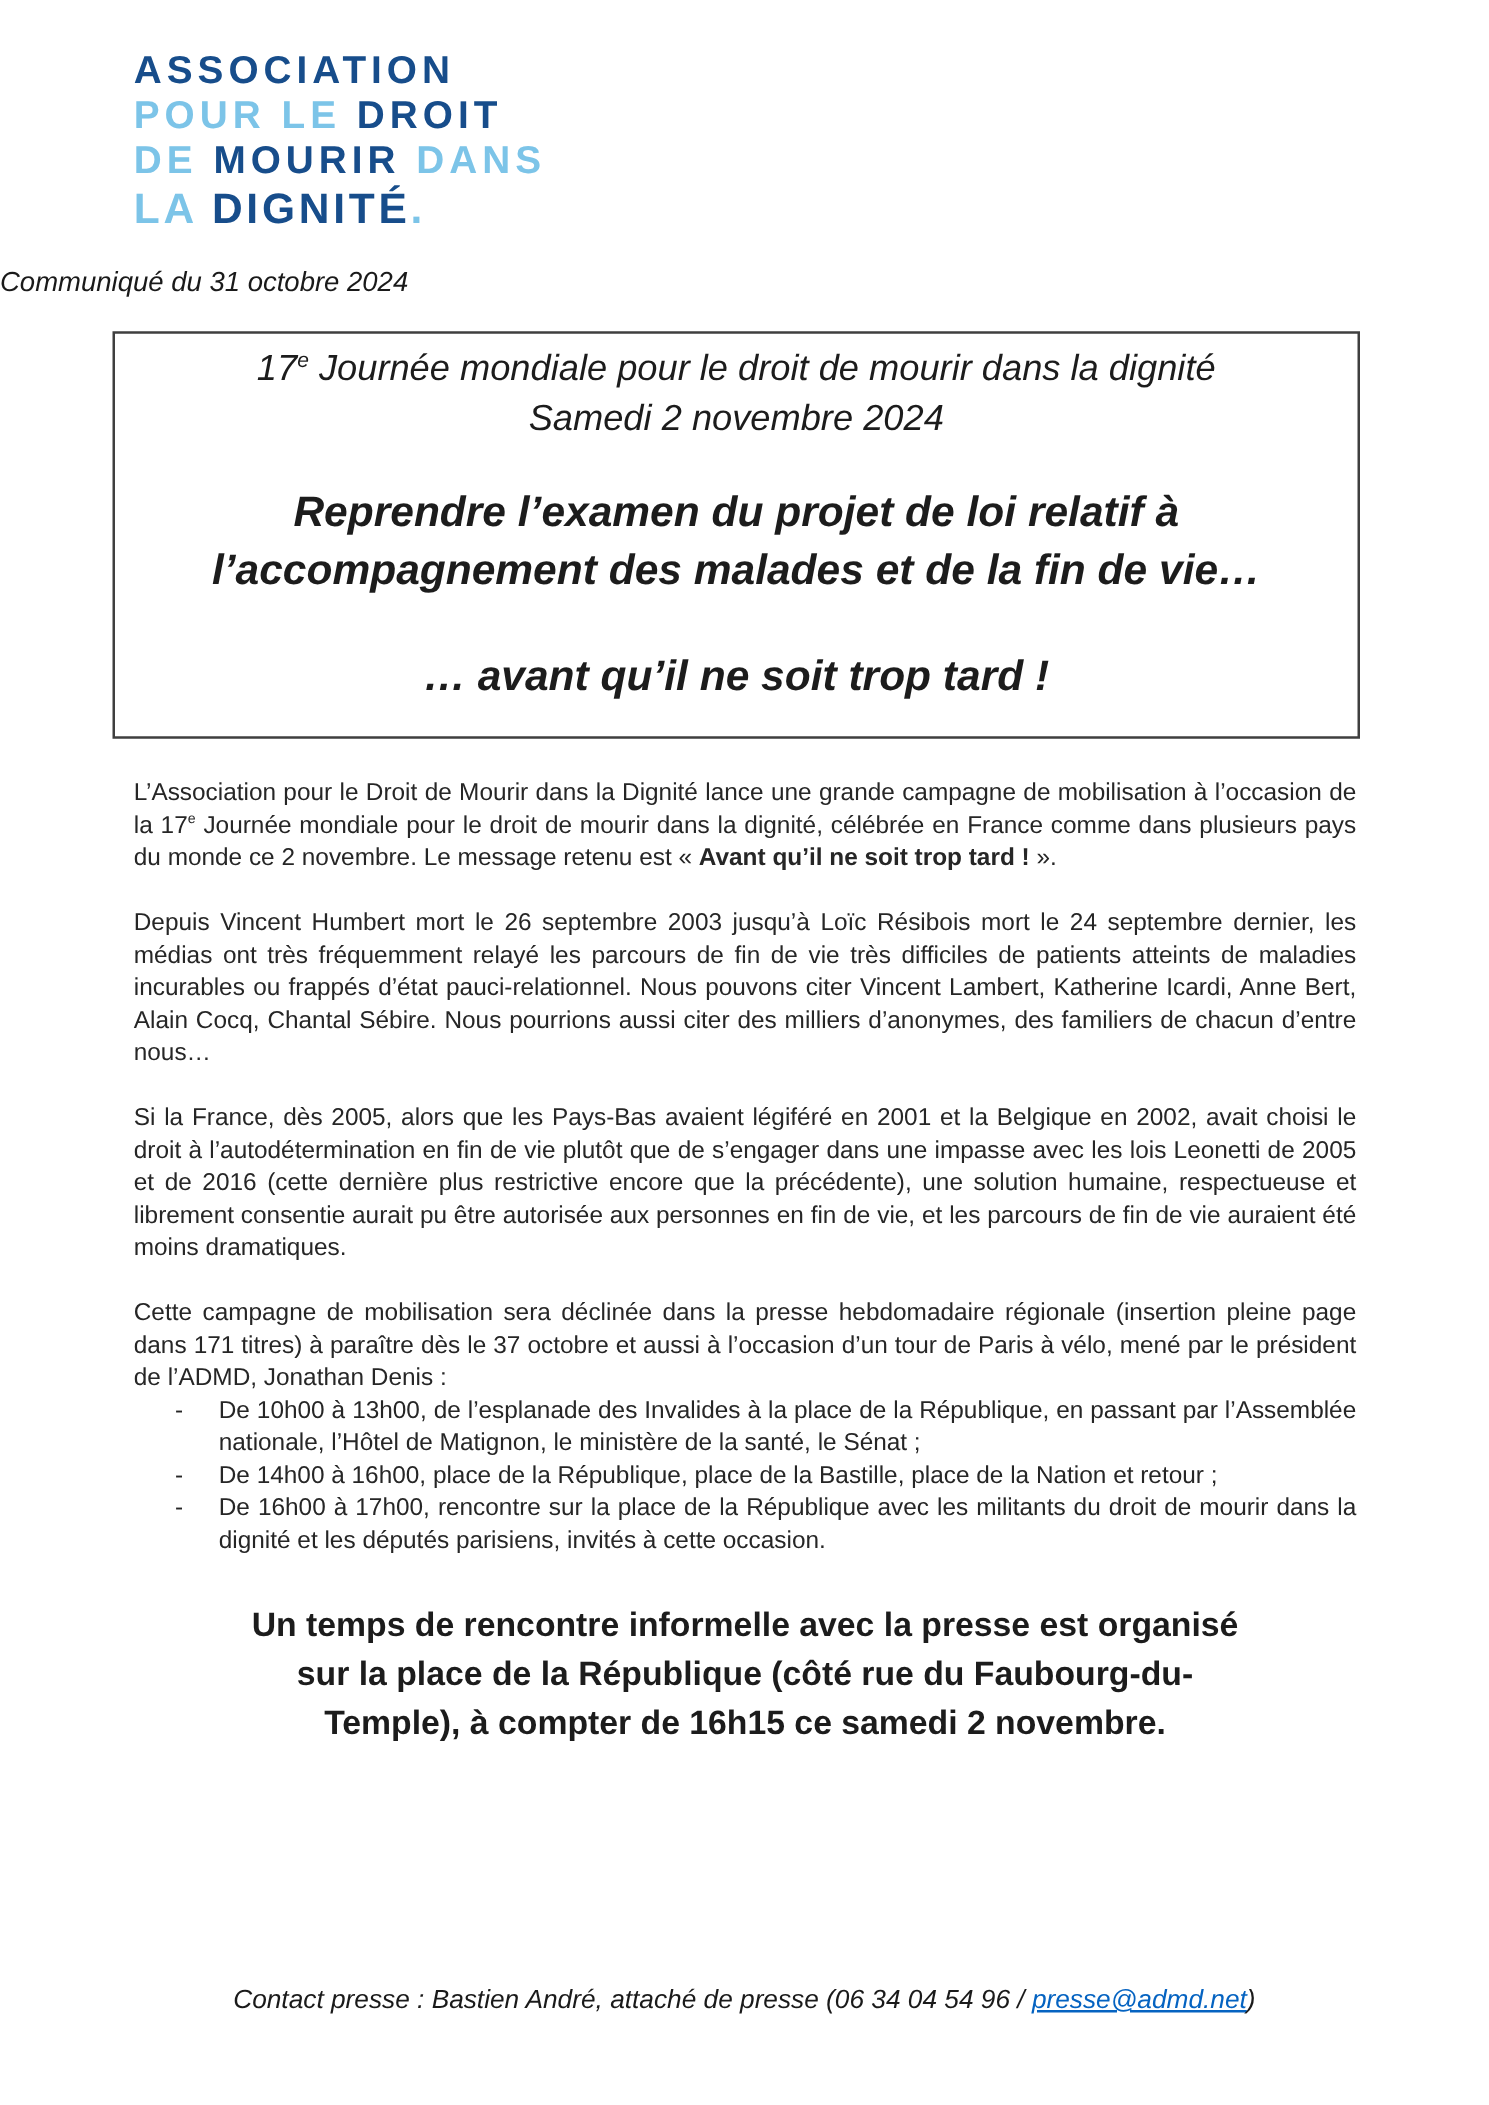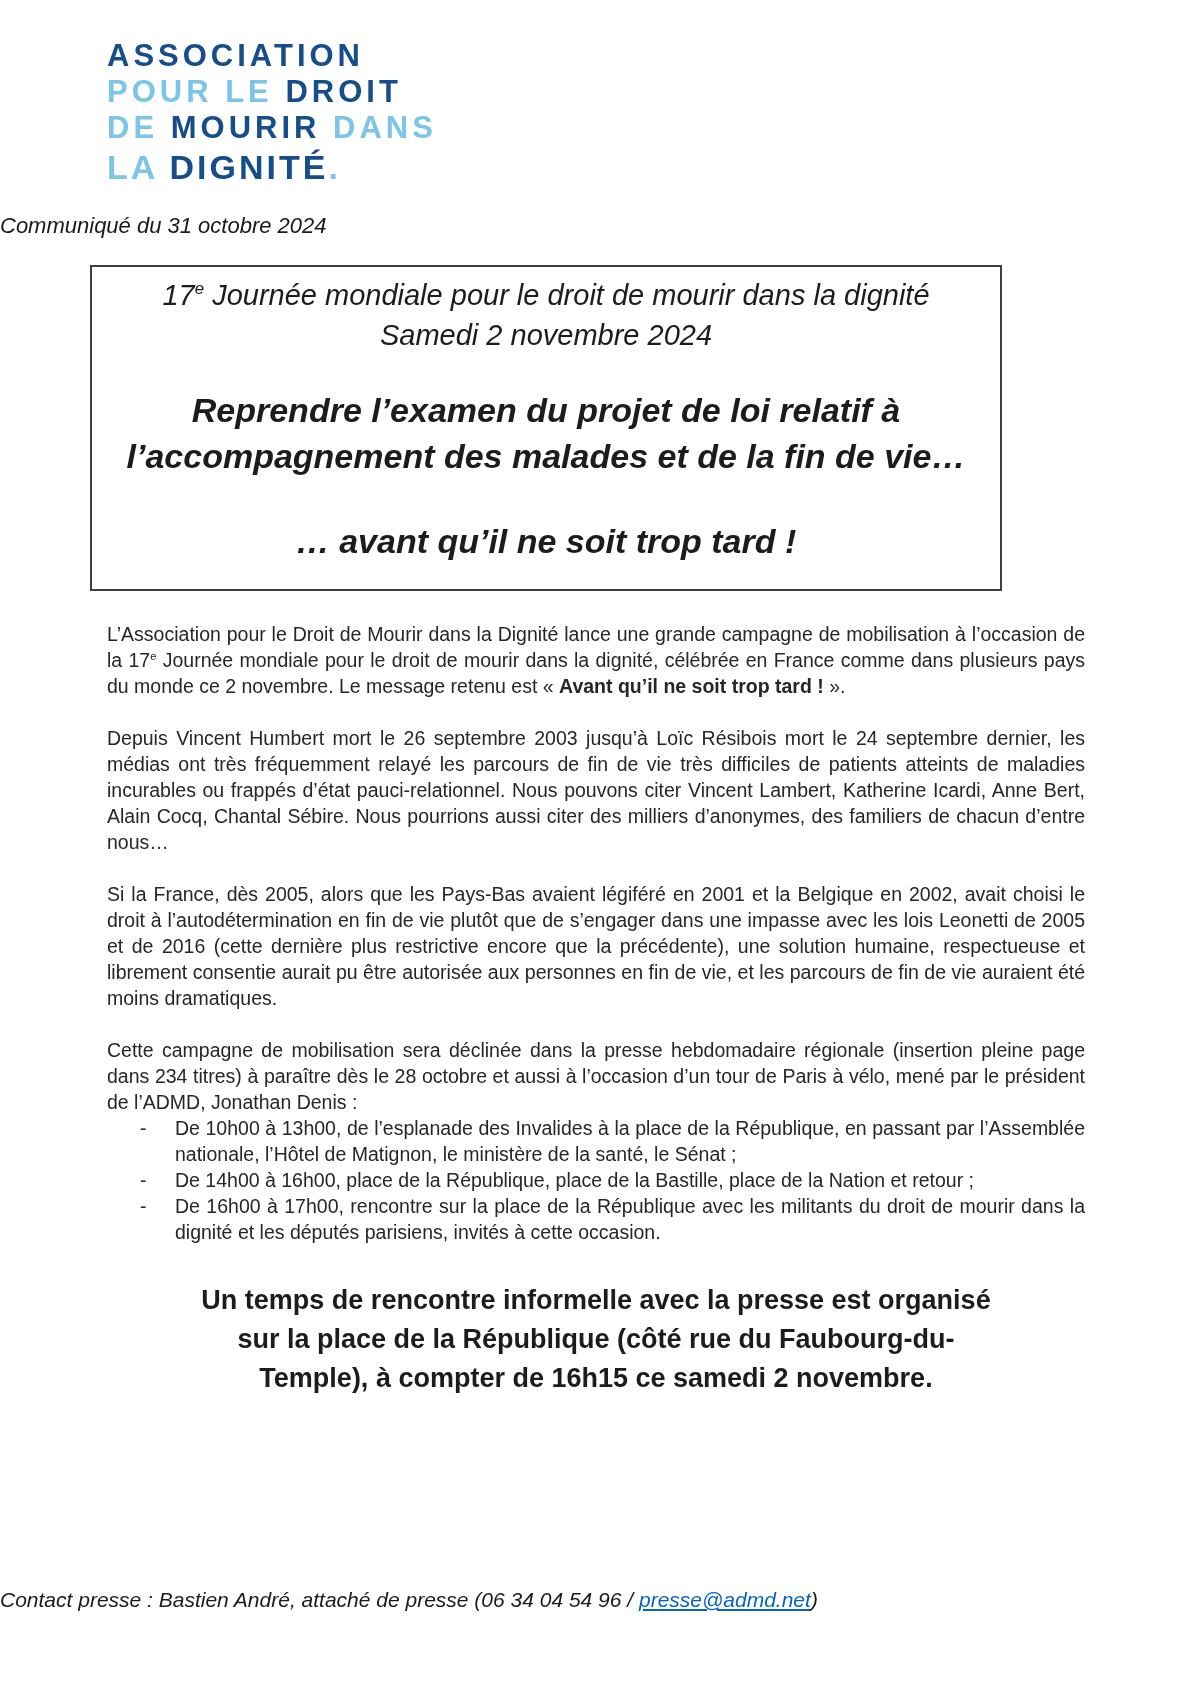--- a/index.html
+++ b/index.html
@@ -24,21 +24,21 @@
   .dateline {
     margin:24px 106px 0 0;
     text-align:left;
     font-style:italic;
     font-size:22px;
     color:#1a1a1a;
   }
   
   .title-box {
     margin:26px 0 0 90px;
-    width:912px;
+    width:998px;
     box-sizing:border-box;
     border:2px solid var(--border, #3f3f3f);
     text-align:center;
     font-style:italic;
     color:#1c1c1c;
     padding:8px 26px 26px;
   }
   .box-sub  { font-size:29px; line-height:40px; }
   .box-main { margin-top:32px; font-size:34px; font-weight:bold; line-height:46px; }
   .box-tag  { margin-top:40px; font-size:34px; font-weight:bold; line-height:44px; }
@@ -62,21 +62,21 @@
     text-align:center;
     font-weight:bold;
     font-size:27px;
     line-height:39px;
     color:#1c1c1c;
   }
   
   .footer {
     position:absolute;
     left:0; top:1588px; width:100%;
-    text-align:left;
+    text-align:center;
     font-style:italic;
     font-size:21px;
     color:#1a1a1a;
   }
   .email { color:var(--link-blue, #0563c1); text-decoration:underline; }
 </style>
 </head>
 <body>
 
 <div class="page">
@@ -97,21 +97,21 @@
       <div>Reprendre l’examen du projet de loi relatif à</div>
       <div>l’accompagnement des malades et de la fin de vie…</div>
     </div>
     <div class="box-tag">… avant qu’il ne soit trop tard !</div>
   </div>
 
   <div class="content">
     <p><span>L’Association pour le Droit de Mourir dans la Dignité lance une grande campagne de mobilisation à l’occasion de la 17</span><sup>e</sup><span> Journée mondiale pour le droit de mourir dans la dignité, célébrée en France comme dans plusieurs pays du monde ce 2 novembre. Le message retenu est « </span><b>Avant qu’il ne soit trop tard !</b><span> ».</span></p>
     <p>Depuis Vincent Humbert mort le 26 septembre 2003 jusqu’à Loïc Résibois mort le 24 septembre dernier, les médias ont très fréquemment relayé les parcours de fin de vie très difficiles de patients atteints de maladies incurables ou frappés d’état pauci-relationnel. Nous pouvons citer Vincent Lambert, Katherine Icardi, Anne Bert, Alain Cocq, Chantal Sébire. Nous pourrions aussi citer des milliers d’anonymes, des familiers de chacun d’entre nous…</p>
     <p>Si la France, dès 2005, alors que les Pays-Bas avaient légiféré en 2001 et la Belgique en 2002, avait choisi le droit à l’autodétermination en fin de vie plutôt que de s’engager dans une impasse avec les lois Leonetti de 2005 et de 2016 (cette dernière plus restrictive encore que la précédente), une solution humaine, respectueuse et librement consentie aurait pu être autorisée aux personnes en fin de vie, et les parcours de fin de vie auraient été moins dramatiques.</p>
-    <p>Cette campagne de mobilisation sera déclinée dans la presse hebdomadaire régionale (insertion pleine page dans 234 titres) à paraître dès le 28 octobre et aussi à l’occasion d’un tour de Paris à vélo, mené par le président de l’ADMD, Jonathan Denis :</p>
+    <p>Cette campagne de mobilisation sera déclinée dans la presse hebdomadaire régionale (insertion pleine page dans 171 titres) à paraître dès le 37 octobre et aussi à l’occasion d’un tour de Paris à vélo, mené par le président de l’ADMD, Jonathan Denis :</p>
     <div class="bullets">
       <div class="bullet">
           <span class="dash">-</span>
           <span class="btext">De 10h00 à 13h00, de l’esplanade des Invalides à la place de la République, en passant par l’Assemblée nationale, l’Hôtel de Matignon, le ministère de la santé, le Sénat ;</span>
         </div>
       <div class="bullet">
           <span class="dash">-</span>
           <span class="btext">De 14h00 à 16h00, place de la République, place de la Bastille, place de la Nation et retour ;</span>
         </div>
       <div class="bullet">

